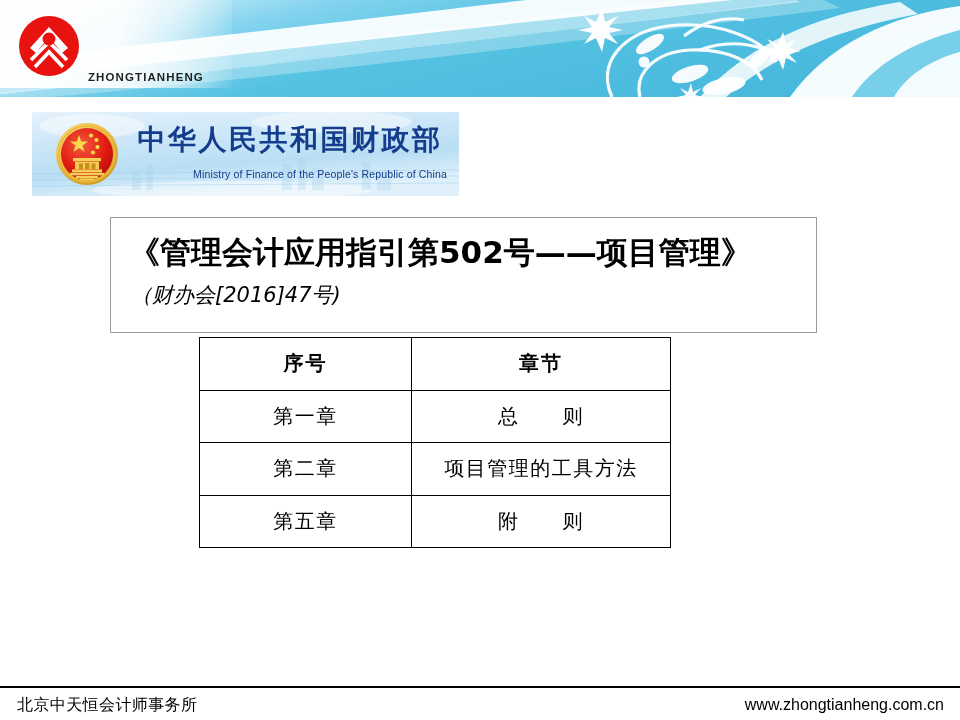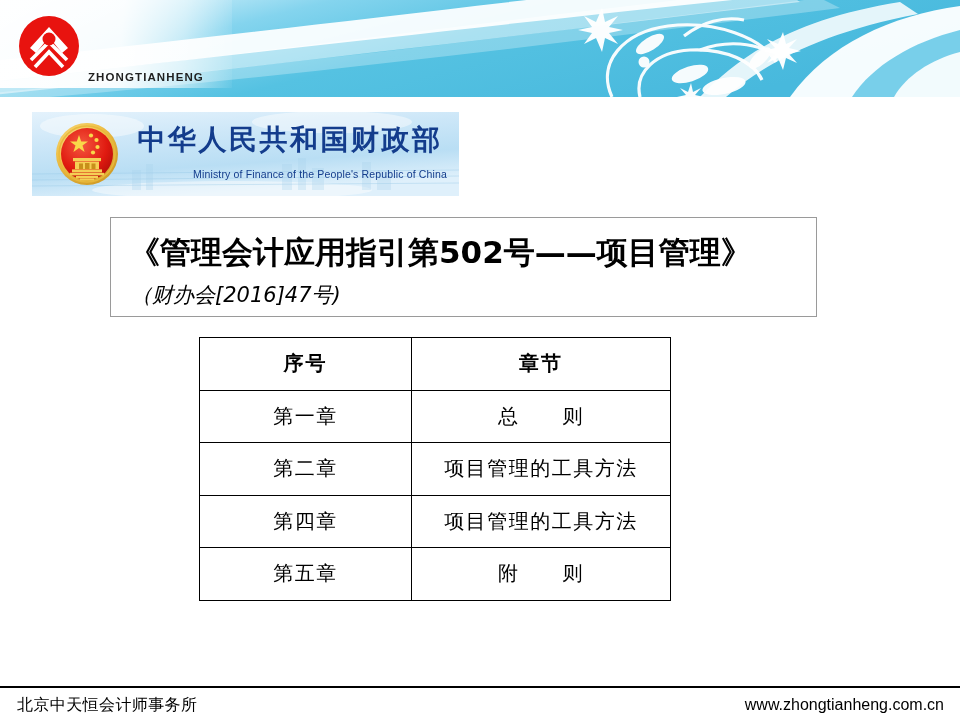--- a/index.html
+++ b/index.html
@@ -138,21 +138,21 @@
     letter-spacing: 0.15px;
     color: #133c8c;
     white-space: nowrap;
     text-align: right;
   }
 
   
   .title-box {
     position: absolute;
     left: 110px; top: 217px;
-    width: 707px; height: 100px;
+    width: 707px; height: 116px;
     border: 1px solid #9a9a9a;
     box-sizing: border-box;
     background: #ffffff;
   }
   .title-main {
     position: absolute;
     left: 18px; top: 13px;
     width: 670px;
     font-family: "DejaVu Sans", "Liberation Sans", sans-serif;
     font-size: 31px;
@@ -416,24 +416,20 @@
   <tbody>
     <tr>
       <td class="col-no">第一章</td>
       <td class="col-sec">总　　则</td>
     </tr>
     <tr>
       <td class="col-no">第二章</td>
       <td class="col-sec">项目管理的工具方法</td>
     </tr>
     <tr>
-      <td class="col-no">第四章</td>
-      <td class="col-sec">项目管理的工具方法</td>
-    </tr>
-    <tr>
       <td class="col-no">第五章</td>
       <td class="col-sec">附　　则</td>
     </tr>
   </tbody>
 </table>
 
 <div class="footer-rule"></div>
 <div class="footer-left">北京中天恒会计师事务所</div>
 <div class="footer-right">www.zhongtianheng.com.cn</div>
 

